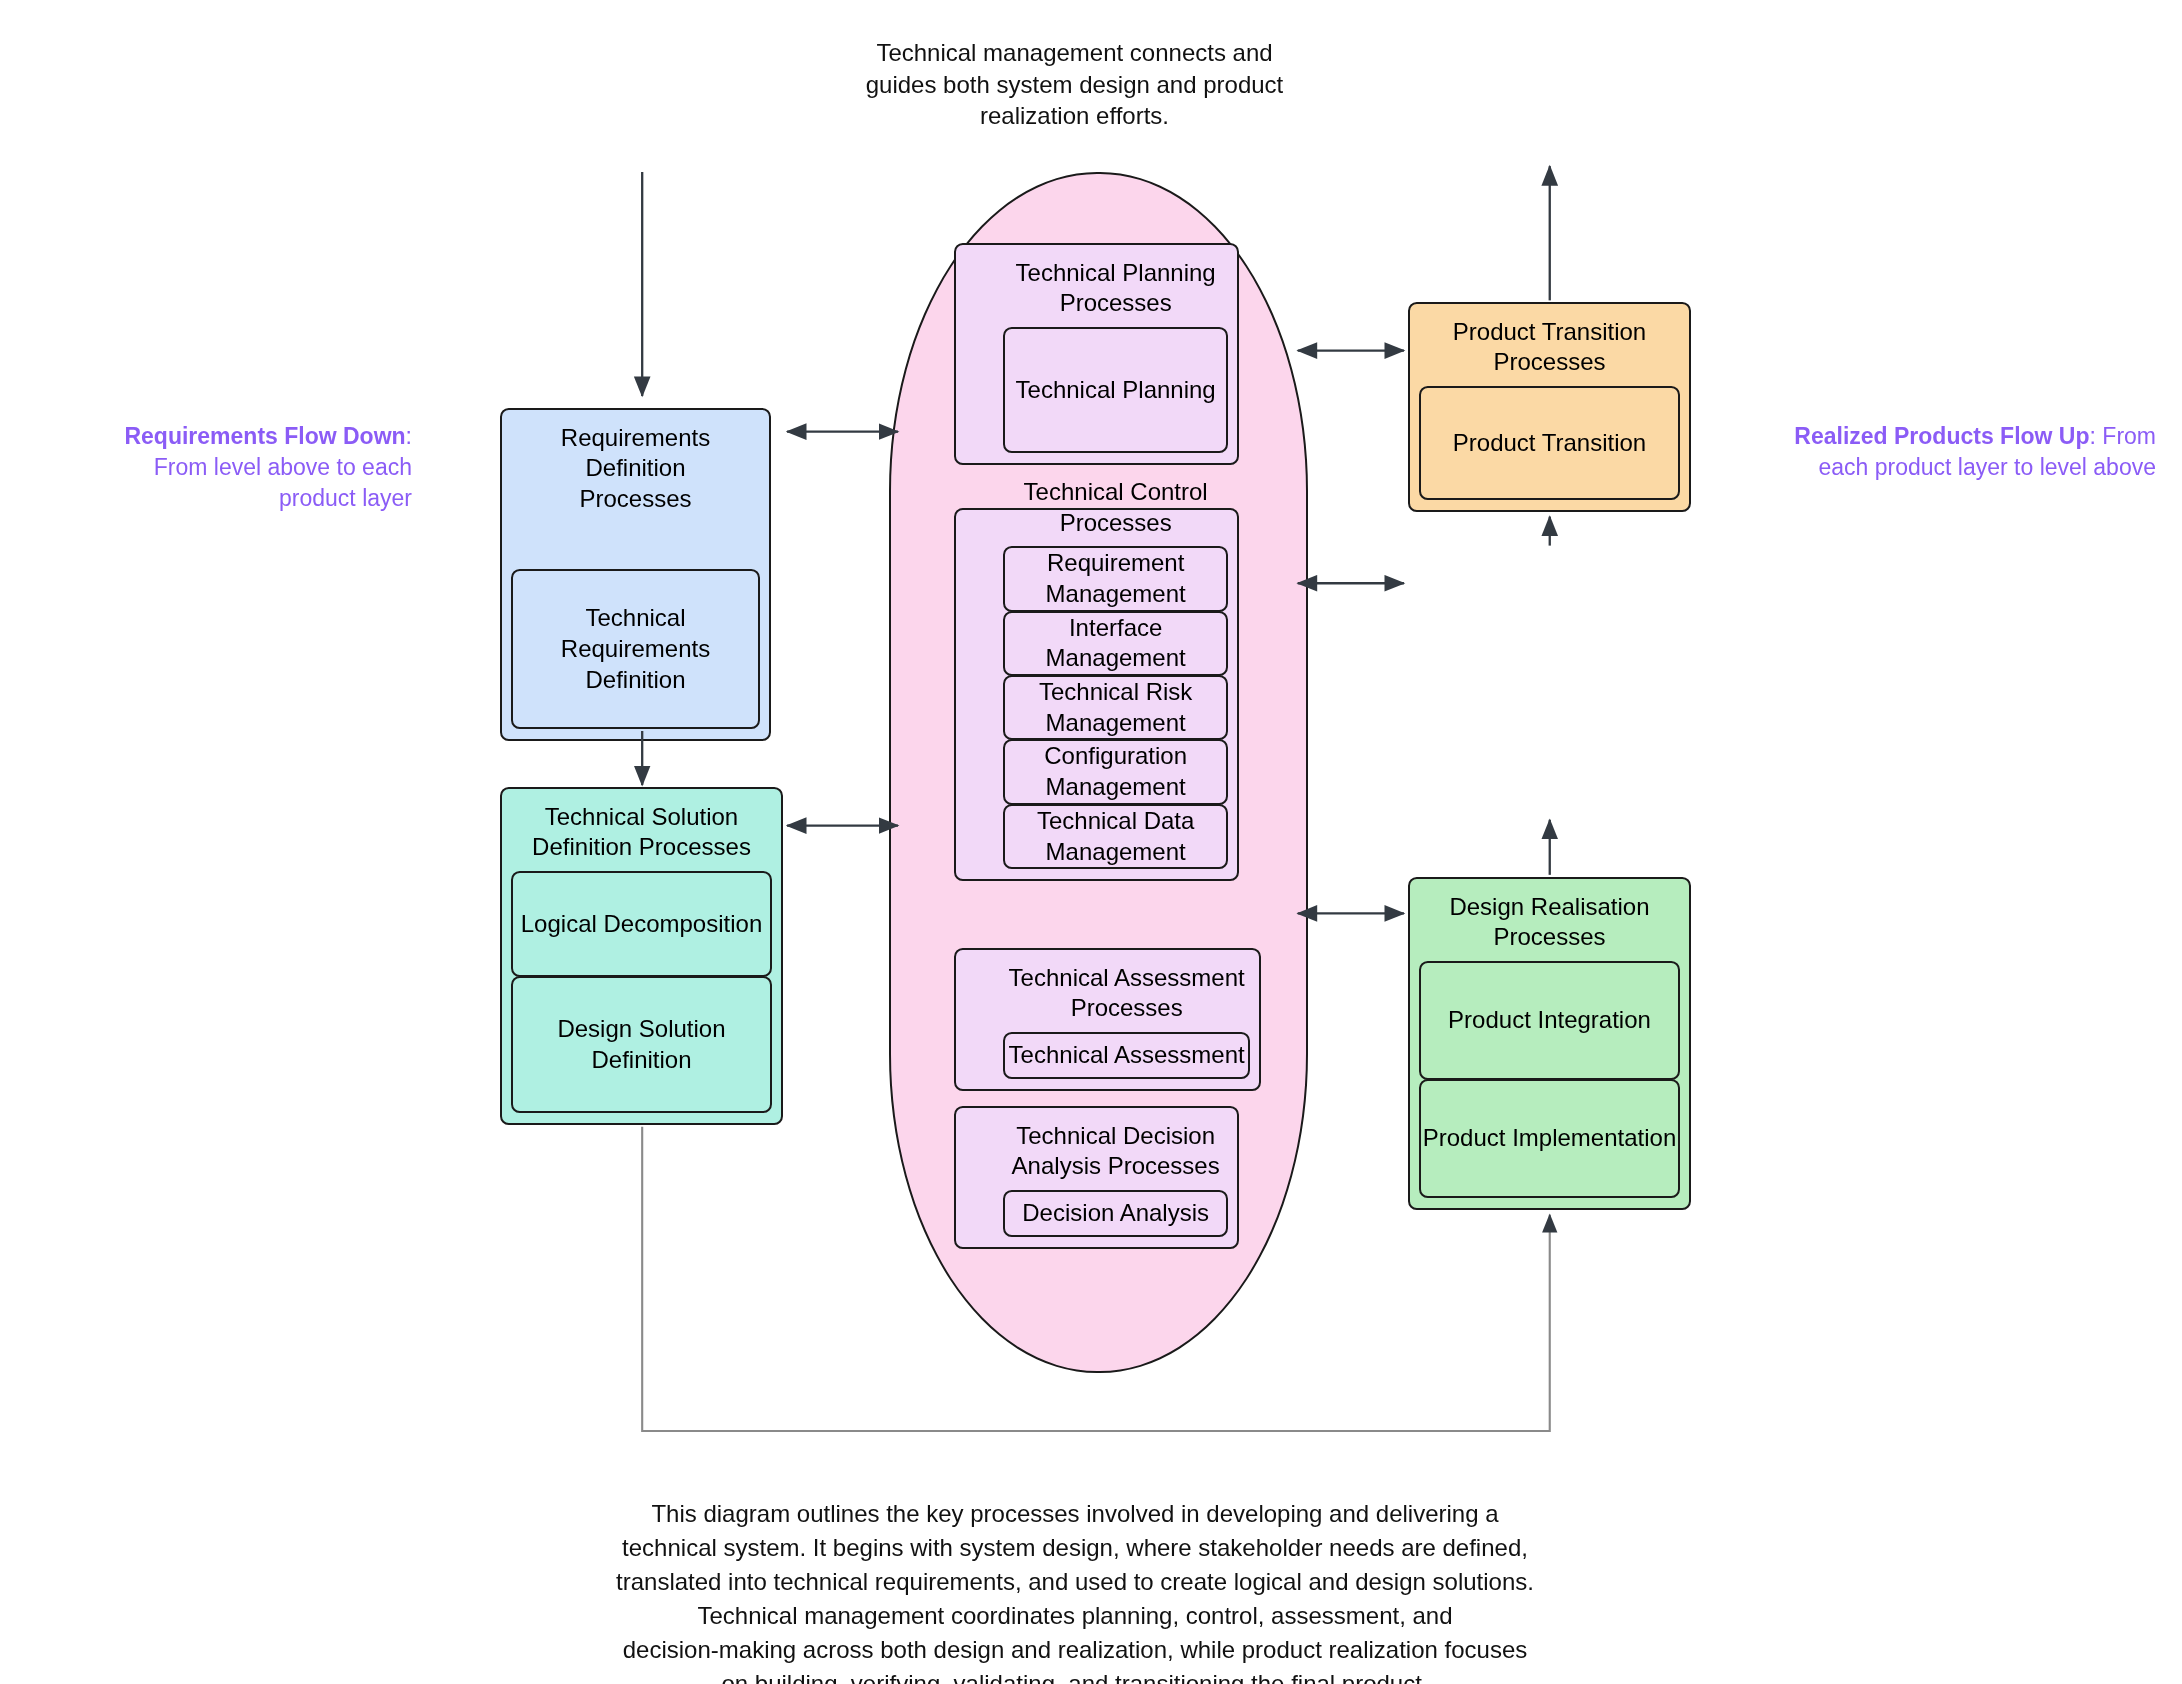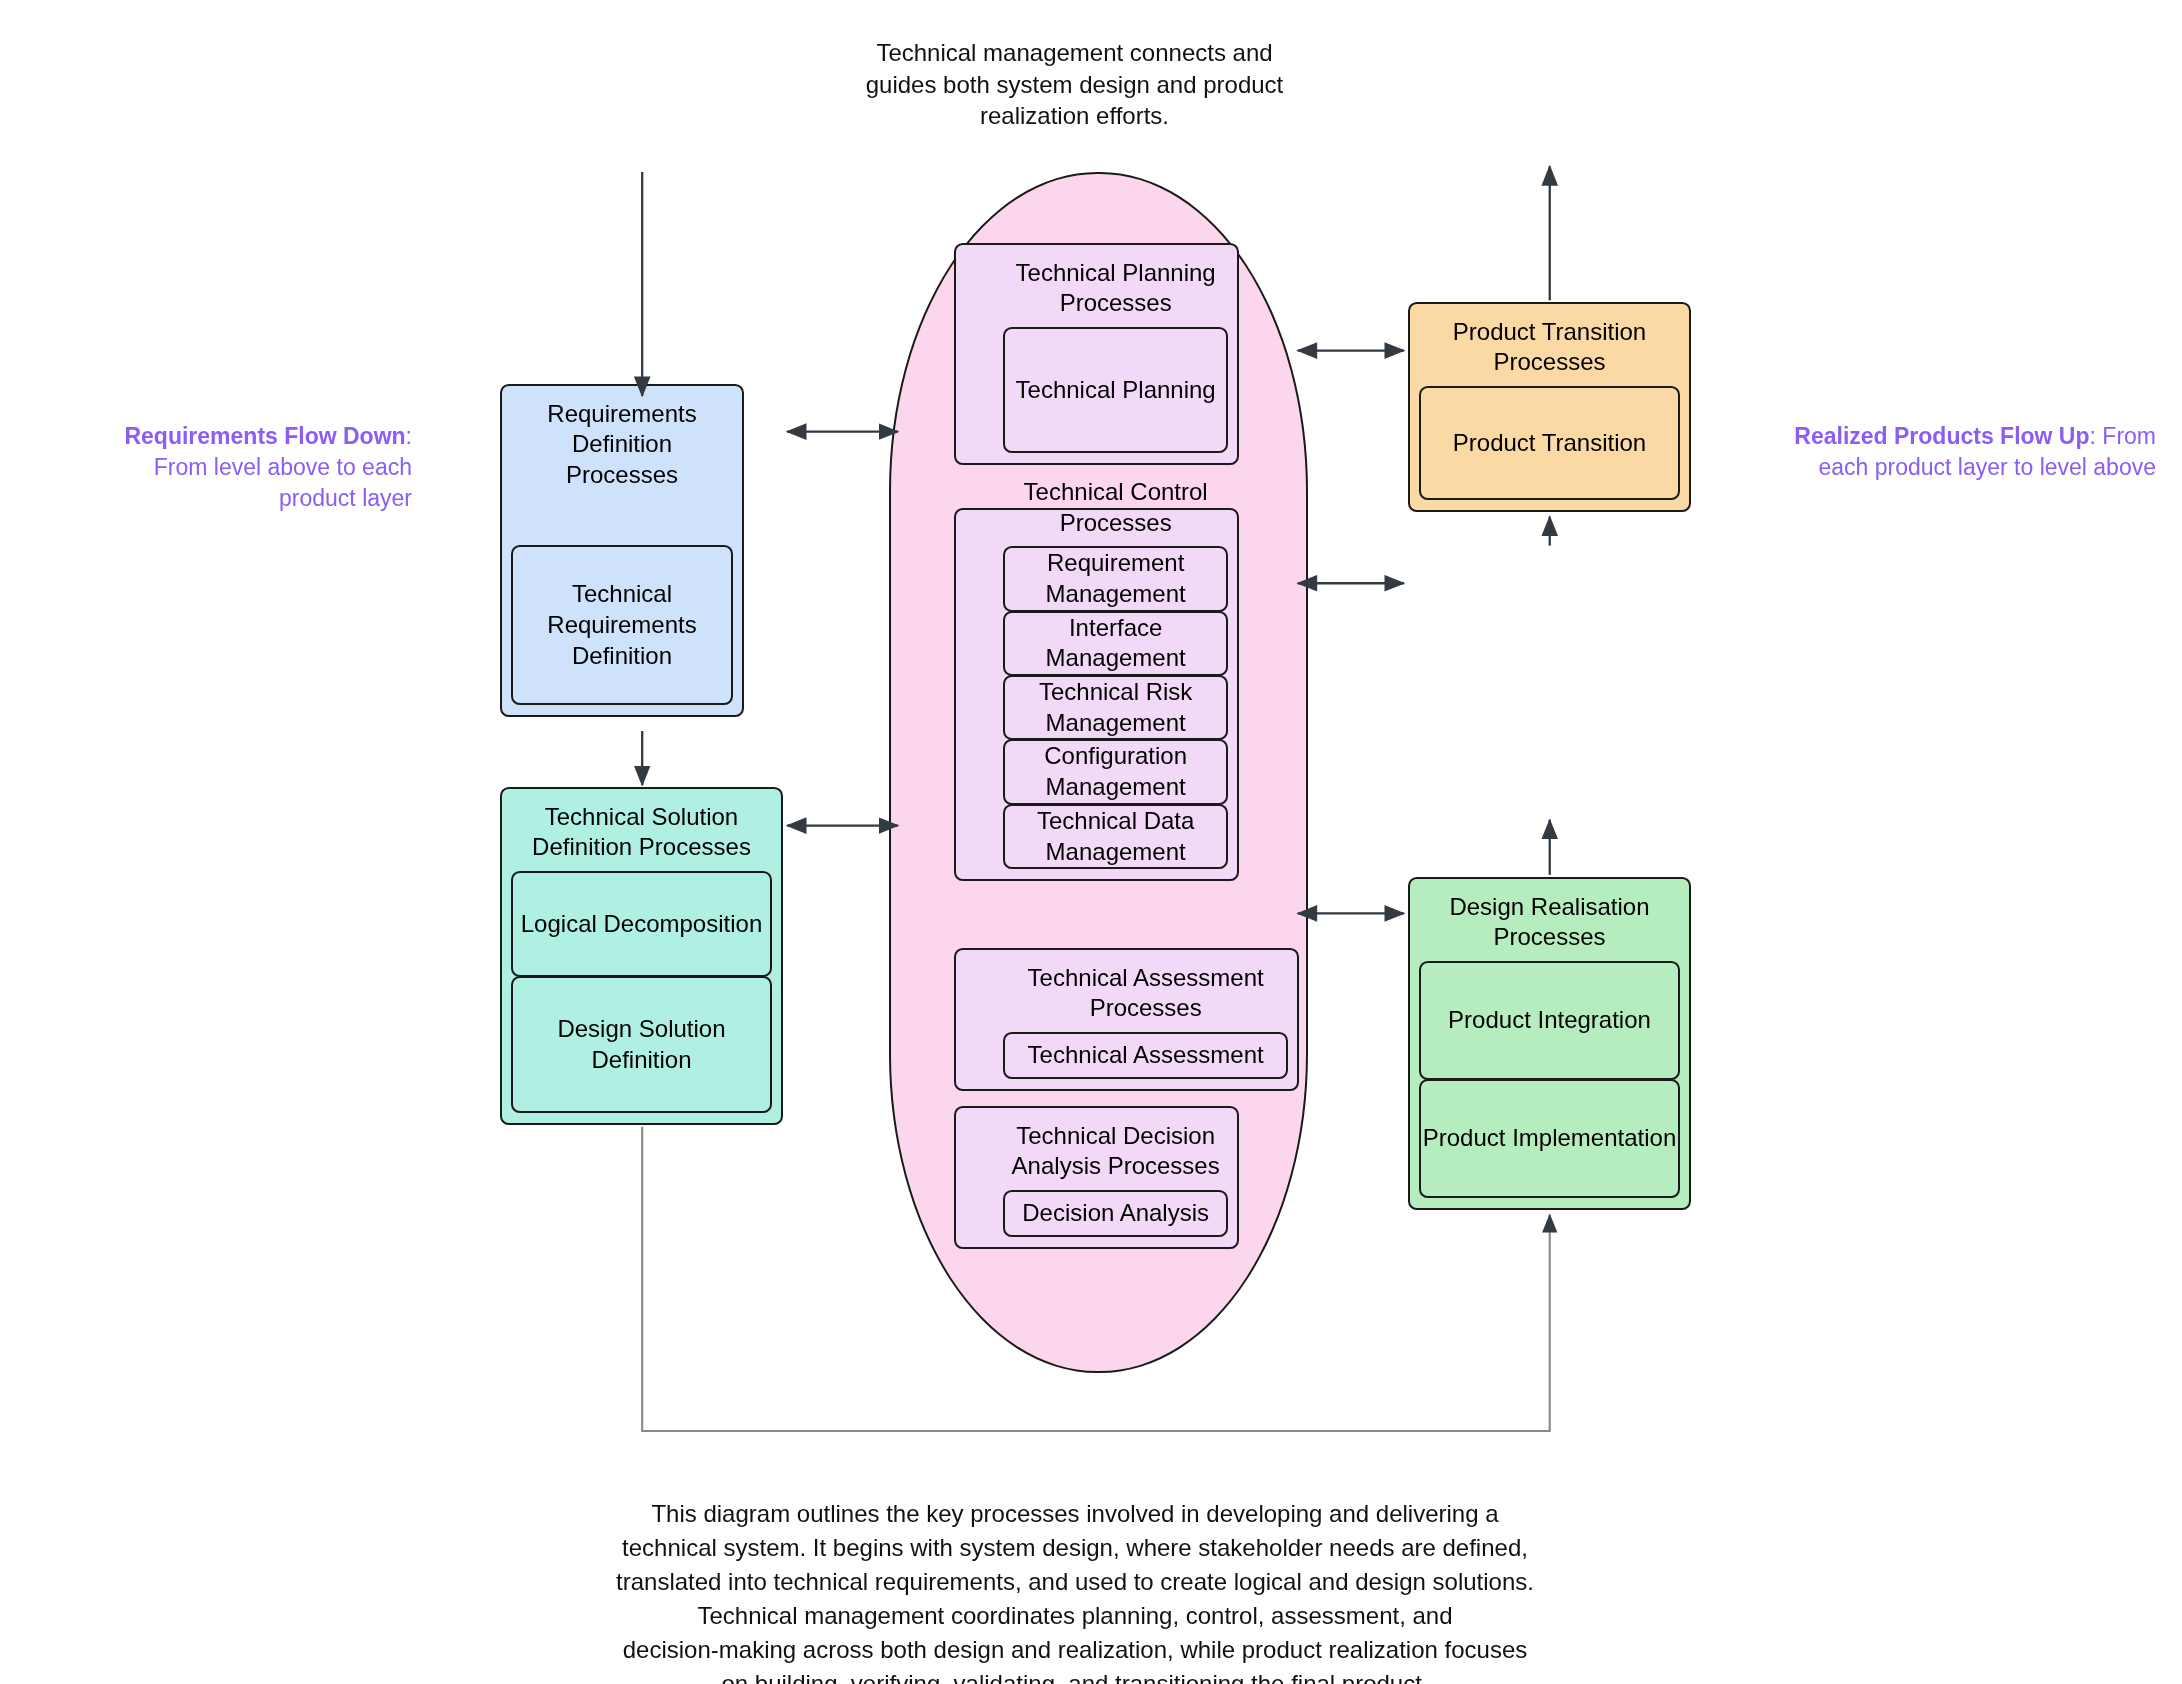--- a/index.html
+++ b/index.html
@@ -143,21 +143,21 @@
   <div class="side-note" id="note-left">
     <b>Requirements Flow Down</b><span>: From level above to each product layer</span>
   </div>
 
   <div class="side-note" id="note-right">
     <b>Realized Products Flow Up</b><span>: From each product layer to level above</span>
   </div>
 
   <div id="tech-mgmt-oval"></div>
 
-  <div class="group blue" style="left:468px; top:384px; width:244px; height:333px;gap:47px;">
+  <div class="group blue" style="left:468px; top:408px; width:271px; height:333px;gap:47px;">
     <div class="group-title">Requirements Definition
 Processes</div>
     <div class="sub">Technical Requirements
 Definition</div>
   </div>
 
   <div class="group teal" style="left:468px; top:787px; width:283px; height:338px;">
     <div class="group-title">Technical Solution
 Definition Processes</div>
     <div class="sub">Logical Decomposition</div>
@@ -178,21 +178,21 @@
 Management</div>
     <div class="sub">Interface Management</div>
     <div class="sub">Technical Risk
 Management</div>
     <div class="sub">Configuration
 Management</div>
     <div class="sub">Technical Data
 Management</div>
   </div>
 
-  <div class="group purple" style="left:922px; top:948px; width:345px; height:143px;">
+  <div class="group purple" style="left:922px; top:948px; width:307px; height:143px;">
     <div class="group-title">Technical Assessment
 Processes</div>
     <div class="sub">Technical Assessment</div>
   </div>
 
   <div class="group purple" style="left:922px; top:1106px; width:285px; height:143px;">
     <div class="group-title">Technical Decision
 Analysis Processes</div>
     <div class="sub">Decision Analysis</div>
   </div>

